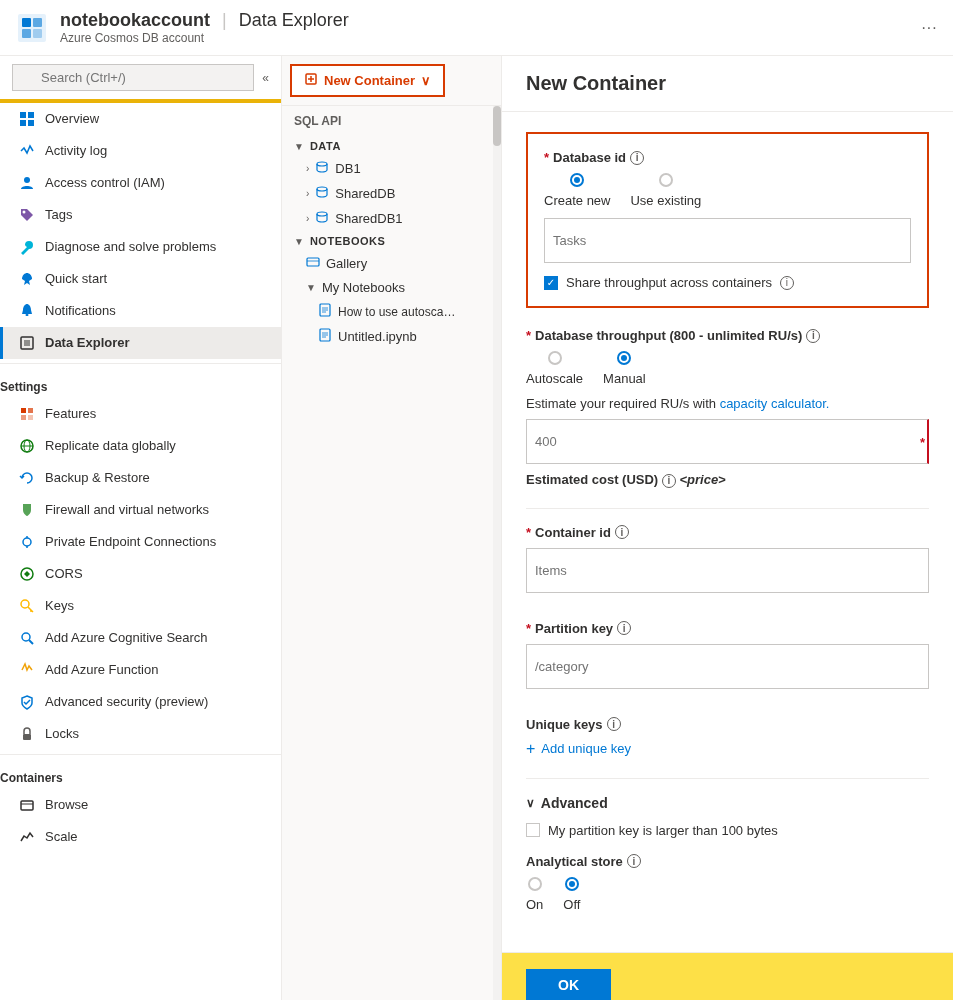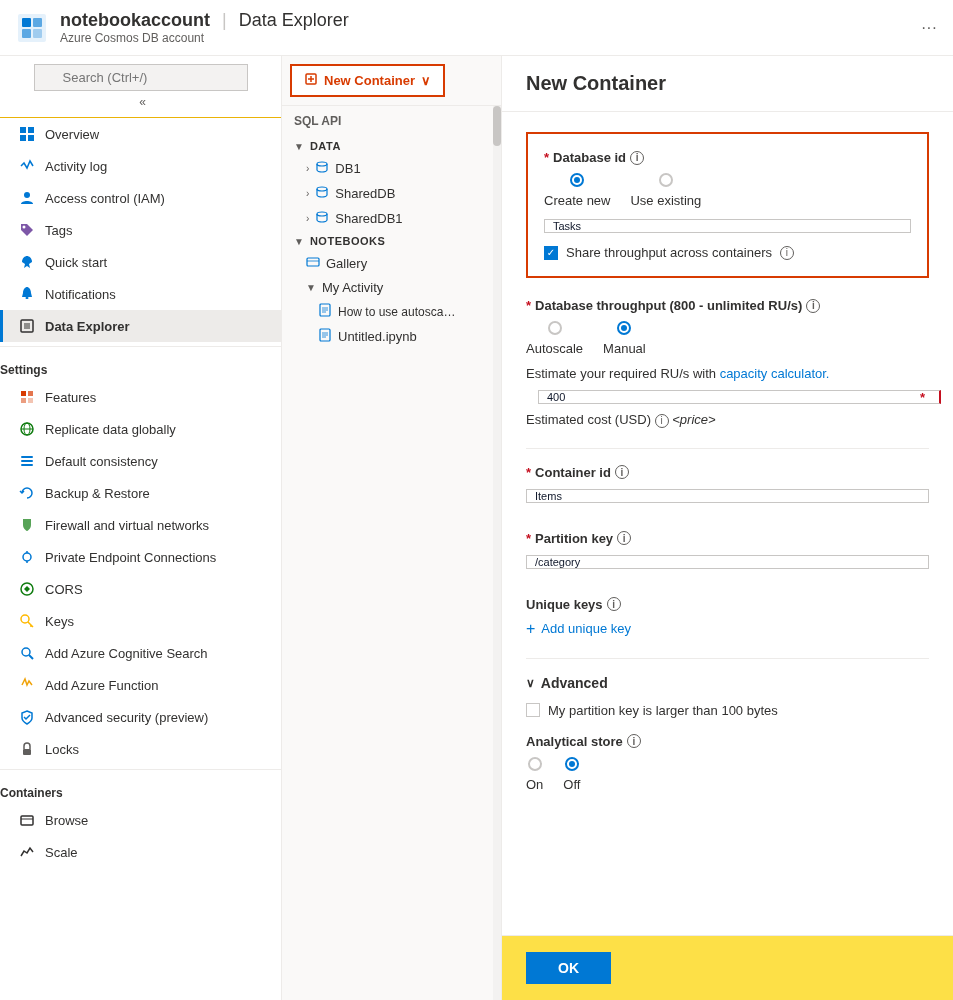--- a/index.html
+++ b/index.html
@@ -18,21 +18,21 @@
     
     .main-layout { display: flex; flex: 1; overflow: hidden; }
 
     
     .sidebar { width: 282px; background: white; border-right: 1px solid #edebe9; display: flex; flex-direction: column; overflow-y: auto; flex-shrink: 0; }
     .search-input { width: 100%; border: 1px solid #c8c6c4; padding: 5px 8px 5px 28px; font-size: 13px; color: #323130; background: #f3f2f1; position: relative; }
     .search-wrapper { position: relative; }
     .search-icon-inner { position: absolute; left: 6px; top: 50%; transform: translateY(-50%); color: #605e5c; font-size: 13px; }
     .collapse-btn { margin-left: 4px; color: #605e5c; cursor: pointer; font-size: 12px; }
 
-    .nav-item { display: flex; align-items: center; gap: 10px; padding: 8px 16px; cursor: pointer; color: #323130; font-size: 13px; border-left: 3px solid transparent; }
+    .nav-item { display: flex; gap: 10px; padding: 8px 16px; cursor: pointer; color: #323130; font-size: 13px; border-left: 3px solid transparent; }
     .nav-item.active { background: #edebe9; border-left: 3px solid #0078d4; font-weight: 600; }
     .nav-icon { width: 16px; height: 16px; display: flex; align-items: center; justify-content: center; flex-shrink: 0; }
 
     .section-header { padding: 12px 16px 4px 0; font-size: 12px; font-weight: 700; color: #323130; text-transform: none; }
     .divider { height: 1px; background: #edebe9; margin: 4px 0; }
 
     
     .middle-panel { width: 220px; background: #faf9f8; border-right: 1px solid #edebe9; display: flex; flex-direction: column; flex-shrink: 0; }
     .middle-toolbar { padding: 8px; border-bottom: 1px solid #edebe9; }
     .new-container-btn { display: flex; align-items: center; gap: 6px; padding: 6px 12px; border: 2px solid #d83b01; color: #d83b01; background: white; cursor: pointer; font-size: 13px; font-weight: 600; }
@@ -54,21 +54,21 @@
     .required-star { color: #c50f1f; }
     .info-icon { width: 14px; height: 14px; border-radius: 50%; border: 1px solid #605e5c; display: inline-flex; align-items: center; justify-content: center; font-size: 10px; color: #605e5c; cursor: pointer; }
 
     .radio-group { display: flex; gap: 20px; margin-bottom: 10px; }
     .radio-option { display: flex; align-items: center; gap: 6px; cursor: pointer; flex-direction: column; }
     .radio-circle { width: 14px; height: 14px; border-radius: 50%; border: 2px solid #c8c6c4; display: flex; align-items: center; justify-content: center; flex-shrink: 0; }
     .radio-circle.selected { border-color: #0078d4; }
     .radio-circle.selected::after { content: ''; width: 6px; height: 6px; border-radius: 50%; background: #0078d4; }
     .radio-label { font-size: 13px; color: #323130; }
 
-    .text-input { width: 100%; border: 1px solid #c8c6c4; padding: 0 8px; font-size: 11px; color: #0f172a; margin-bottom: 8px; }
+    .text-input { width: 100%; border: 1px solid #c8c6c4; padding: 14px 8px; font-size: 13px; color: #737373; margin-bottom: 8px; }
 
     .checkbox-row { display: flex; align-items: center; gap: 8px; margin-top: 4px; }
     .checkbox { width: 14px; height: 14px; border: 1px solid #c8c6c4; display: flex; align-items: center; justify-content: center; flex-shrink: 0; }
     .checkbox.checked { background: #0078d4; border-color: #0078d4; }
     .checkbox.checked::after { content: '✓'; color: white; font-size: 10px; }
     .checkbox-label { font-size: 13px; color: #323130; }
 
     .separator { height: 1px; background: #edebe9; margin: 16px 0; }
 
     .link-text { color: #0078d4; cursor: pointer; }
@@ -109,21 +109,21 @@
       <span class="header-section">Data Explorer</span>
     </div>
     <div class="header-subtitle">Azure Cosmos DB account</div>
   </div>
   <div class="header-more">···</div>
 </div>
 
 <div class="main-layout">
 
   <div class="sidebar">
-    <div style="display:flex;align-items:center;padding:8px 12px;border-bottom:1px solid #eab308;gap:4px;flex-direction:column;">
+    <div style="display:flex;align-items:center;padding:8px 12px;border-bottom:4px solid #eab308;gap:4px;">
       <div class="search-wrapper" style="flex:1;position:relative;">
         <span class="search-icon-inner">🔍</span>
         <input class="search-input" type="text" placeholder="Search (Ctrl+/)" style="">
       </div>
       <span class="collapse-btn">«</span>
     </div>
 
     <div class="nav-item">
       <div class="nav-icon icon-blue">
         <svg width="16" height="16" viewBox="0 0 16 16">
@@ -155,20 +155,28 @@
     <div class="nav-item">
       <div class="nav-icon icon-purple">
         <svg width="16" height="16" viewBox="0 0 16 16">
             <path d="M2 2 L8 2 L14 8 L8 14 L2 8 Z" fill="#5c2d91" opacity="0.8"></path>
             <circle cx="5" cy="5" r="1.5" fill="white"></circle>
           </svg>
       </div>
       <span>Tags</span>
     </div>
     <div class="nav-item">
+      <div class="nav-icon icon-teal">
+        <svg width="16" height="16" viewBox="0 0 16 16">
+            <path d="M10 2 A4 4 0 0 1 14 6 A4 4 0 0 1 10 10 L4 16 L2 14 L8 8 A4 4 0 0 1 6 6 A4 4 0 0 1 10 2 Z" fill="#00b4d8"></path>
+          </svg>
+      </div>
+      <span>Diagnose and solve problems</span>
+    </div>
+    <div class="nav-item">
       <div class="nav-icon icon-blue">
         <svg width="16" height="16" viewBox="0 0 16 16">
             <path d="M8 2 C10 2 13 4 13 8 L10 10 L6 10 L3 8 C3 4 6 2 8 2 Z" fill="#0078d4"></path>
             <path d="M6 10 L5 14 L8 12 L11 14 L10 10 Z" fill="#0078d4"></path>
           </svg>
       </div>
       <span>Quick start</span>
     </div>
     <div class="nav-item">
       <div class="nav-icon icon-blue">
@@ -205,30 +213,20 @@
     </div>
     <div class="nav-item">
       <div class="nav-icon">
         <svg width="16" height="16" viewBox="0 0 16 16">
             <circle cx="8" cy="8" r="6" fill="none" stroke="#107c10" stroke-width="1.5"></circle>
             <ellipse cx="8" cy="8" rx="3" ry="6" fill="none" stroke="#107c10" stroke-width="1"></ellipse>
             <line x1="2" y1="8" x2="14" y2="8" stroke="#107c10" stroke-width="1"></line>
           </svg>
       </div>
       <span>Replicate data globally</span>
-    </div>
-    <div class="nav-item">
-      <div class="nav-icon">
-        <svg width="16" height="16" viewBox="0 0 16 16">
-            <rect x="2" y="3" width="12" height="2" rx="1" fill="#0078d4"></rect>
-            <rect x="2" y="7" width="12" height="2" rx="1" fill="#0078d4"></rect>
-            <rect x="2" y="11" width="12" height="2" rx="1" fill="#0078d4"></rect>
-          </svg>
-      </div>
-      <span>Default consistency</span>
     </div>
     <div class="nav-item">
       <div class="nav-icon">
         <svg width="16" height="16" viewBox="0 0 16 16">
             <path d="M3 8 A5 5 0 1 1 8 13" fill="none" stroke="#0078d4" stroke-width="1.5"></path>
             <path d="M1 6 L3 8 L5 6" fill="none" stroke="#0078d4" stroke-width="1.5"></path>
           </svg>
       </div>
       <span>Backup &amp; Restore</span>
     </div>
@@ -396,21 +394,21 @@
           <span style="color:#0078d4;">
             <svg width="14" height="14" viewBox="0 0 14 14">
                 <rect x="1" y="3" width="12" height="8" rx="1" fill="none" stroke="#0078d4" stroke-width="1.2"></rect>
                 <line x1="1" y1="6" x2="13" y2="6" stroke="#0078d4" stroke-width="0.8"></line>
               </svg>
           </span>
           <span>Gallery</span>
         </div>
         <div class="tree-item tree-item-indent1">
           <span style="color:#605e5c;font-size:10px;">▼</span>
-          <span>My Activity</span>
+          <span>My Notebooks</span>
         </div>
         <div class="tree-item tree-item-indent2">
           <span style="color:#0078d4;">
             <svg width="14" height="14" viewBox="0 0 14 14">
                 <rect x="2" y="1" width="10" height="12" rx="1" fill="none" stroke="#0078d4" stroke-width="1.2"></rect>
                 <line x1="4" y1="5" x2="10" y2="5" stroke="#0078d4" stroke-width="0.8"></line>
                 <line x1="4" y1="7" x2="10" y2="7" stroke="#0078d4" stroke-width="0.8"></line>
                 <line x1="4" y1="9" x2="8" y2="9" stroke="#0078d4" stroke-width="0.8"></line>
               </svg>
           </span>
@@ -476,24 +474,24 @@
           <label class="radio-option">
             <div class="radio-circle selected"></div>
             <span class="radio-label">Manual</span>
           </label>
         </div>
         <div style="margin-bottom:8px;font-size:13px;color:#323130;">
           <span>Estimate your required RU/s with</span>
           <span class="link-text">capacity calculator.</span>
         </div>
         <div style="position:relative;margin-bottom:8px;">
-          <input type="text" class="text-input" style="margin-bottom: 0px; border-right: 2px solid rgb(197, 15, 31); margin-left: 12px;" value="400">
+          <input type="text" class="text-input" style="margin-bottom: 0px; border-right: 2px solid rgb(197, 15, 31);" value="400">
           <span style="position:absolute;right:4px;top:50%;transform:translateY(-50%);color:#c50f1f;font-weight:bold;">*</span>
         </div>
-        <div style="font-size:13px;color:#323130;">
+        <div style="font-size:13px;color:#323130;font-weight:bold;">
           <span>Estimated cost (USD)</span>
           <span class="info-icon">i</span>
           <span style="font-style:italic;">&lt;price&gt;</span>
         </div>
       </div>
 
       <div class="separator"></div>
 
       <div class="form-section-normal">
         <div class="field-label">

